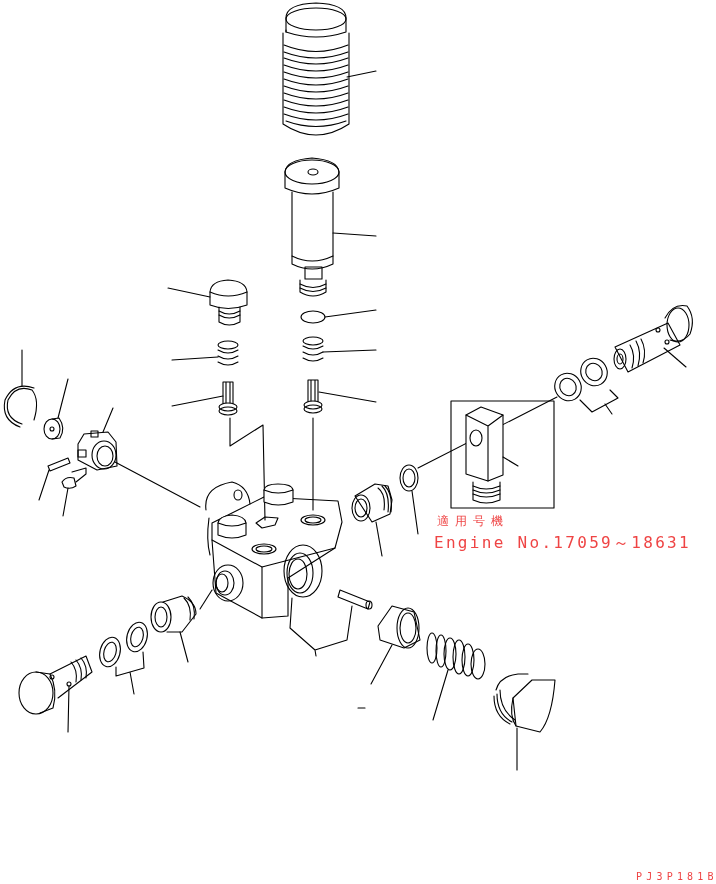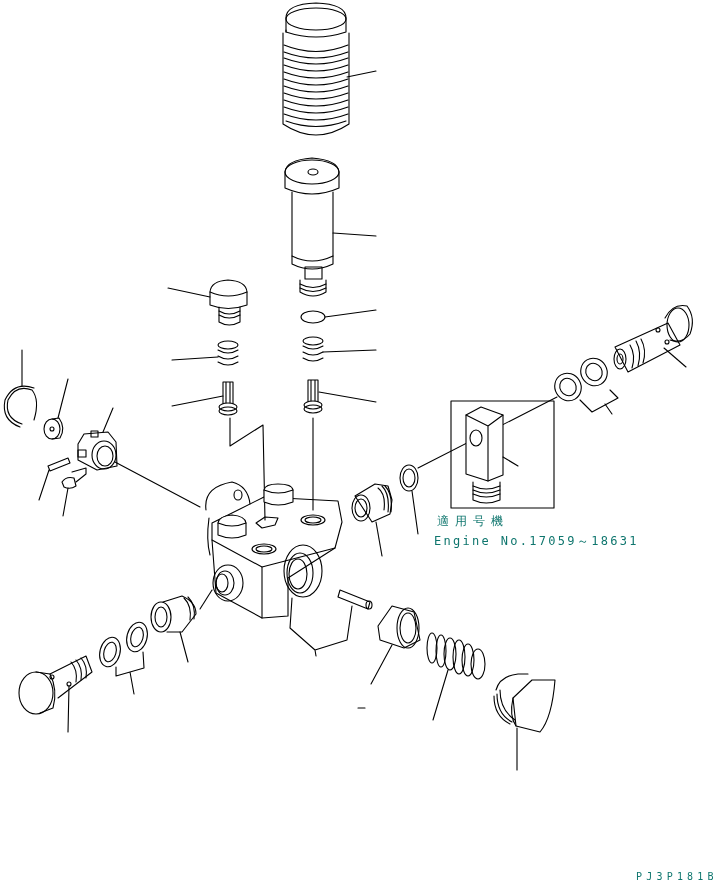--- a/index.html
+++ b/index.html
@@ -3,24 +3,24 @@
 <meta charset="utf-8">
 <style>
   html, body { margin: 0; padding: 0; background: #ffffff; }
   body { width: 716px; height: 884px; position: relative; overflow: hidden; }
   #canvas { position: absolute; left: 0; top: 0; width: 716px; height: 884px; }
   svg { position: absolute; left: 0; top: 0; }
   .ln { fill: none; stroke: #000; stroke-width: 1.1; stroke-linecap: round; stroke-linejoin: round; }
   .fw { fill: #fff; stroke: #000; stroke-width: 1.1; stroke-linejoin: round; }
   .label {
     position: absolute; font-family: "DejaVu Sans Mono", "Liberation Mono", monospace;
-    color: #0f766e; white-space: pre; line-height: 1; text-align: center;
+    color: #ef4444; white-space: pre; line-height: 1; text-align: center;
   }
   #note-jp { left: 437px; top: 515px; font-size: 12px; letter-spacing: 6px; }
-  #note-en { left: 434px; top: 535px; font-size: 12px; letter-spacing: 2.3px; }
+  #note-en { left: 434px; top: 535px; font-size: 16px; letter-spacing: 2.3px; }
   #drawing-id { left: 636px; top: 872px; font-size: 10px; letter-spacing: 4.2px; }
 </style>
 </head>
 <body>
 
 <div id="canvas">
 <svg width="716" height="884" viewBox="0 0 716 884">
 
   <g>
     <path class="ln" d="M286,18 Q286,4 316,3 Q346,4 346,18 L346,32 Q316,42 286,32 Z"></path>

